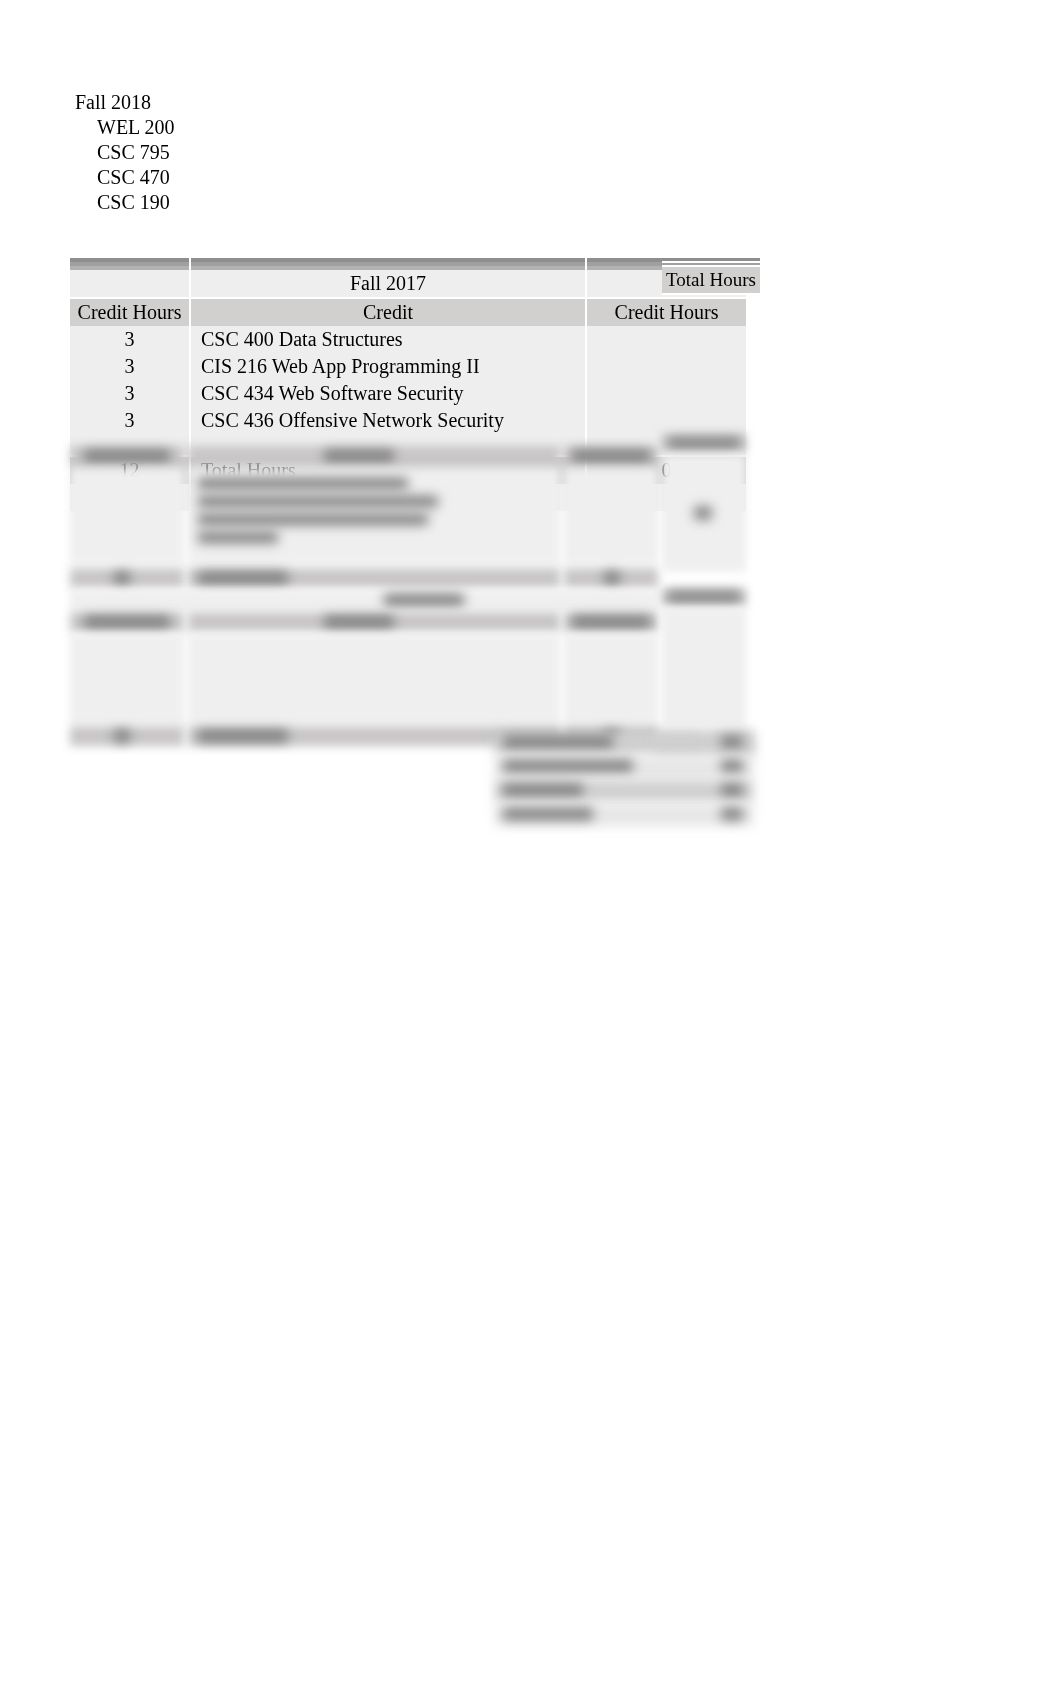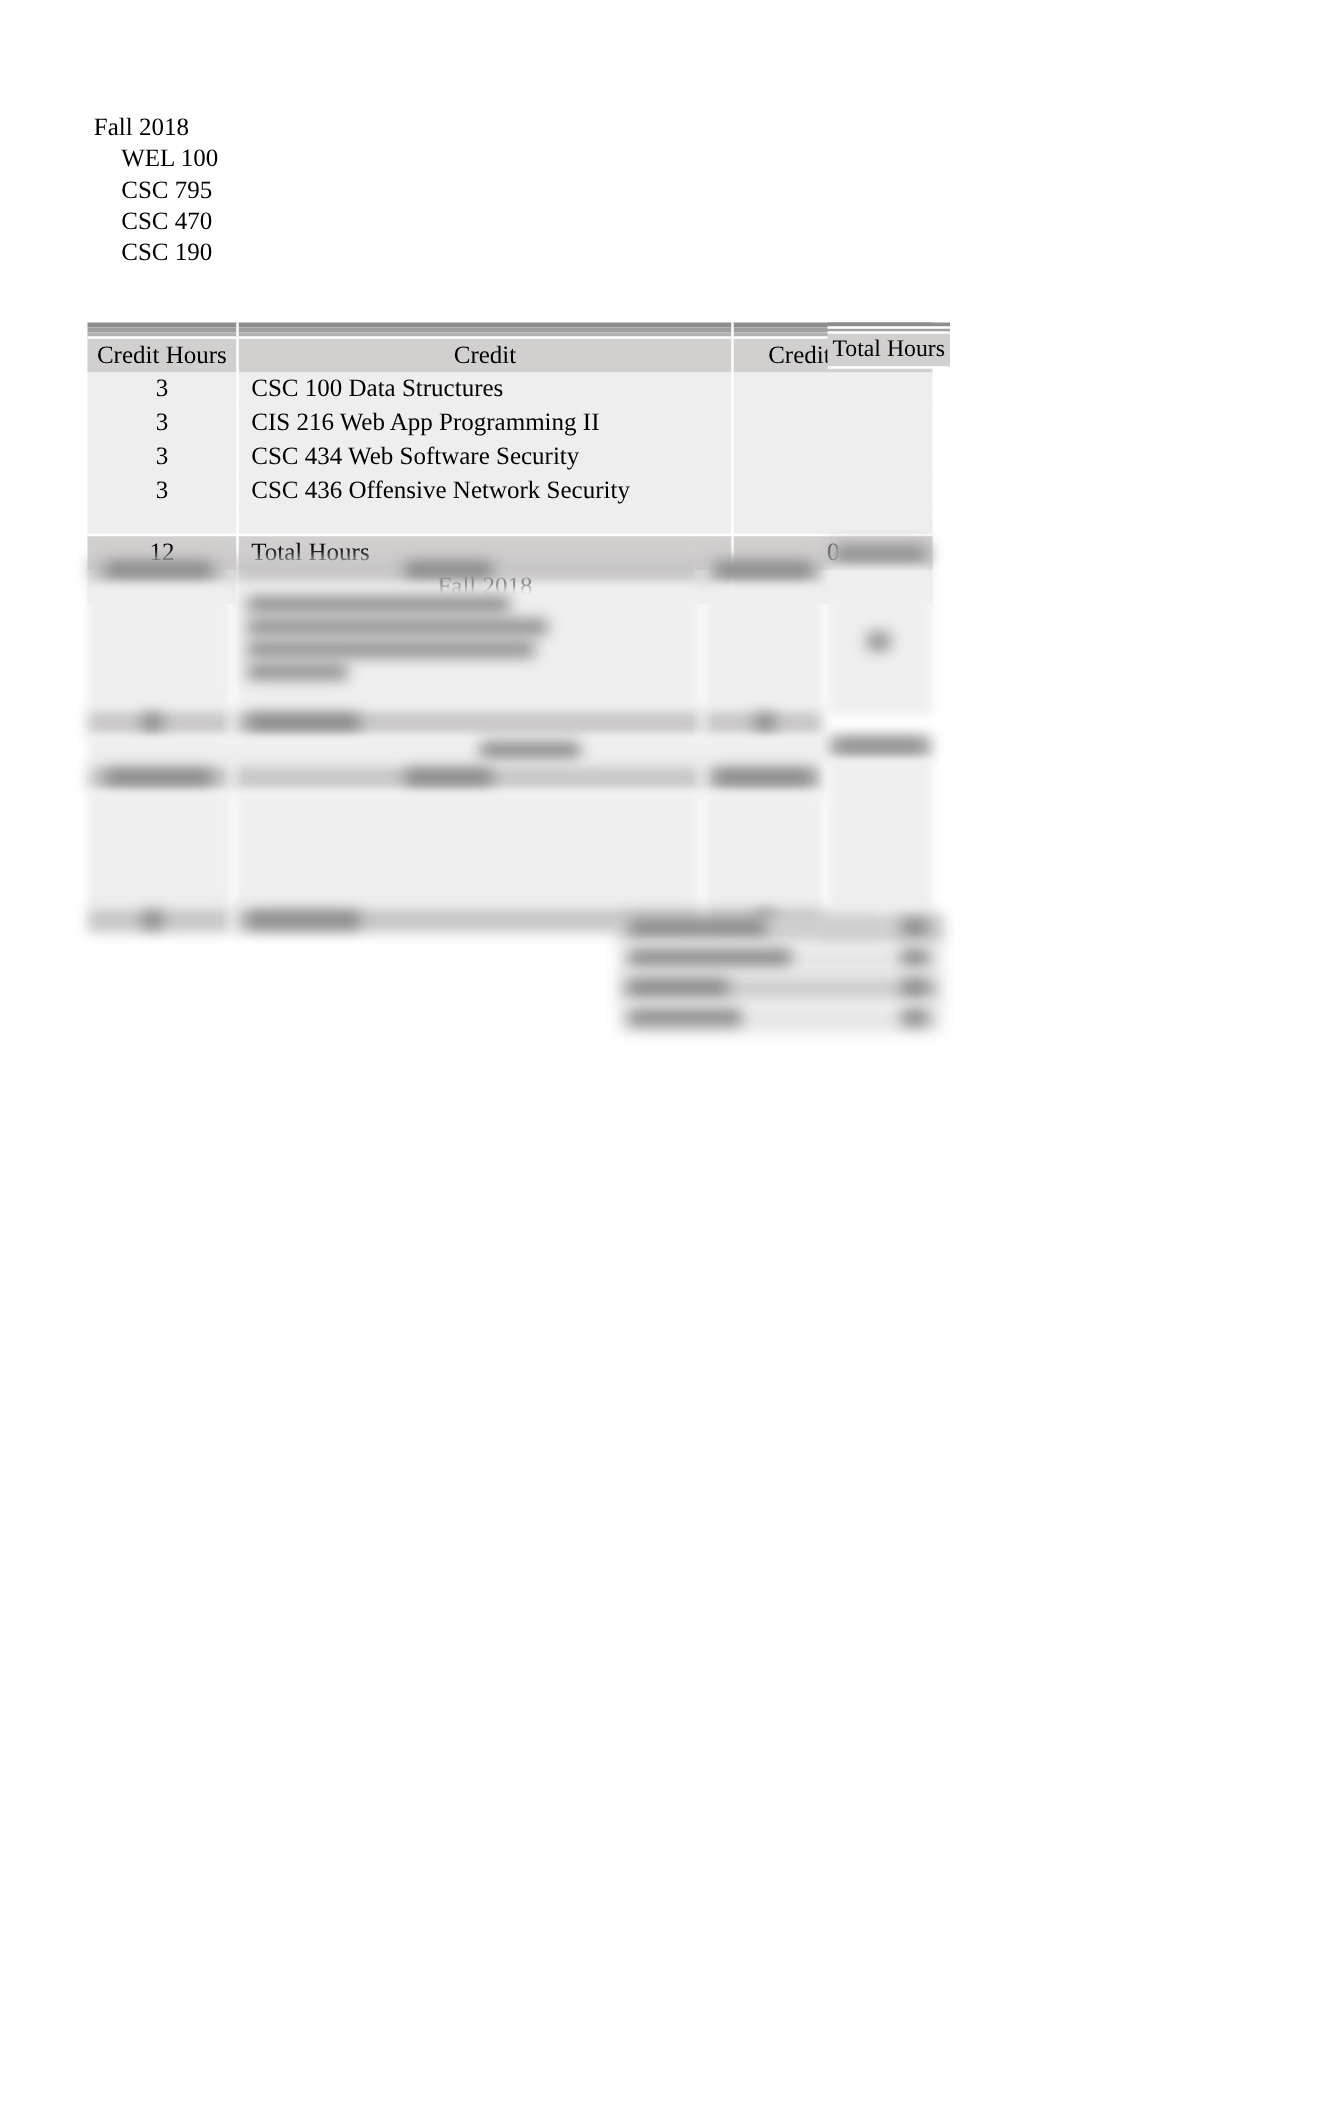--- a/index.html
+++ b/index.html
@@ -128,21 +128,21 @@
     left: 0; right: 0;
     filter: blur(6px);
   }
 </style>
 </head>
 <body>
 
 <div class="top-list">
   <div>Fall 2018</div>
   <div class="courses">
-    <div>WEL 100</div>
+    <div>WEL 200</div>
     <div>CSC 795</div>
     <div>CSC 470</div>
     <div>CSC 190</div>
   </div>
 </div>
 
 <div class="schedule">
   <table class="sched">
     <colgroup>
       <col class="col-ch">
@@ -159,29 +159,34 @@
     <tr>
           <td class="sem-band band-b"></td>
           <td class="sem-band band-b"></td>
           <td class="sem-band band-b"></td>
         </tr>
     <tr>
           <td class="sem-band band-c"></td>
           <td class="sem-band band-c"></td>
           <td class="sem-band band-c"></td>
         </tr>
+    <tr class="sem-header">
+      <td style="background:#eeeeee;"></td>
+      <td style="background:#eeeeee;">Fall 2017</td>
+      <td style="background:#eeeeee;"></td>
+    </tr>
     <tr class="row-headers">
       <th class="col-ch">Credit Hours</th>
       <th class="col-course" style="text-align:center;">Credit</th>
       <th class="col-ch2">Credit Hours</th>
     </tr>
 
     <tr class="row-body">
       <td class="col-ch">3</td>
-      <td class="col-course">CSC 100 Data Structures</td>
+      <td class="col-course">CSC 400 Data Structures</td>
       <td class="col-ch2"></td>
     </tr>
     <tr class="row-body">
       <td class="col-ch">3</td>
       <td class="col-course">CIS 216 Web App Programming II</td>
       <td class="col-ch2"></td>
     </tr>
     <tr class="row-body">
       <td class="col-ch">3</td>
       <td class="col-course">CSC 434 Web Software Security</td>

